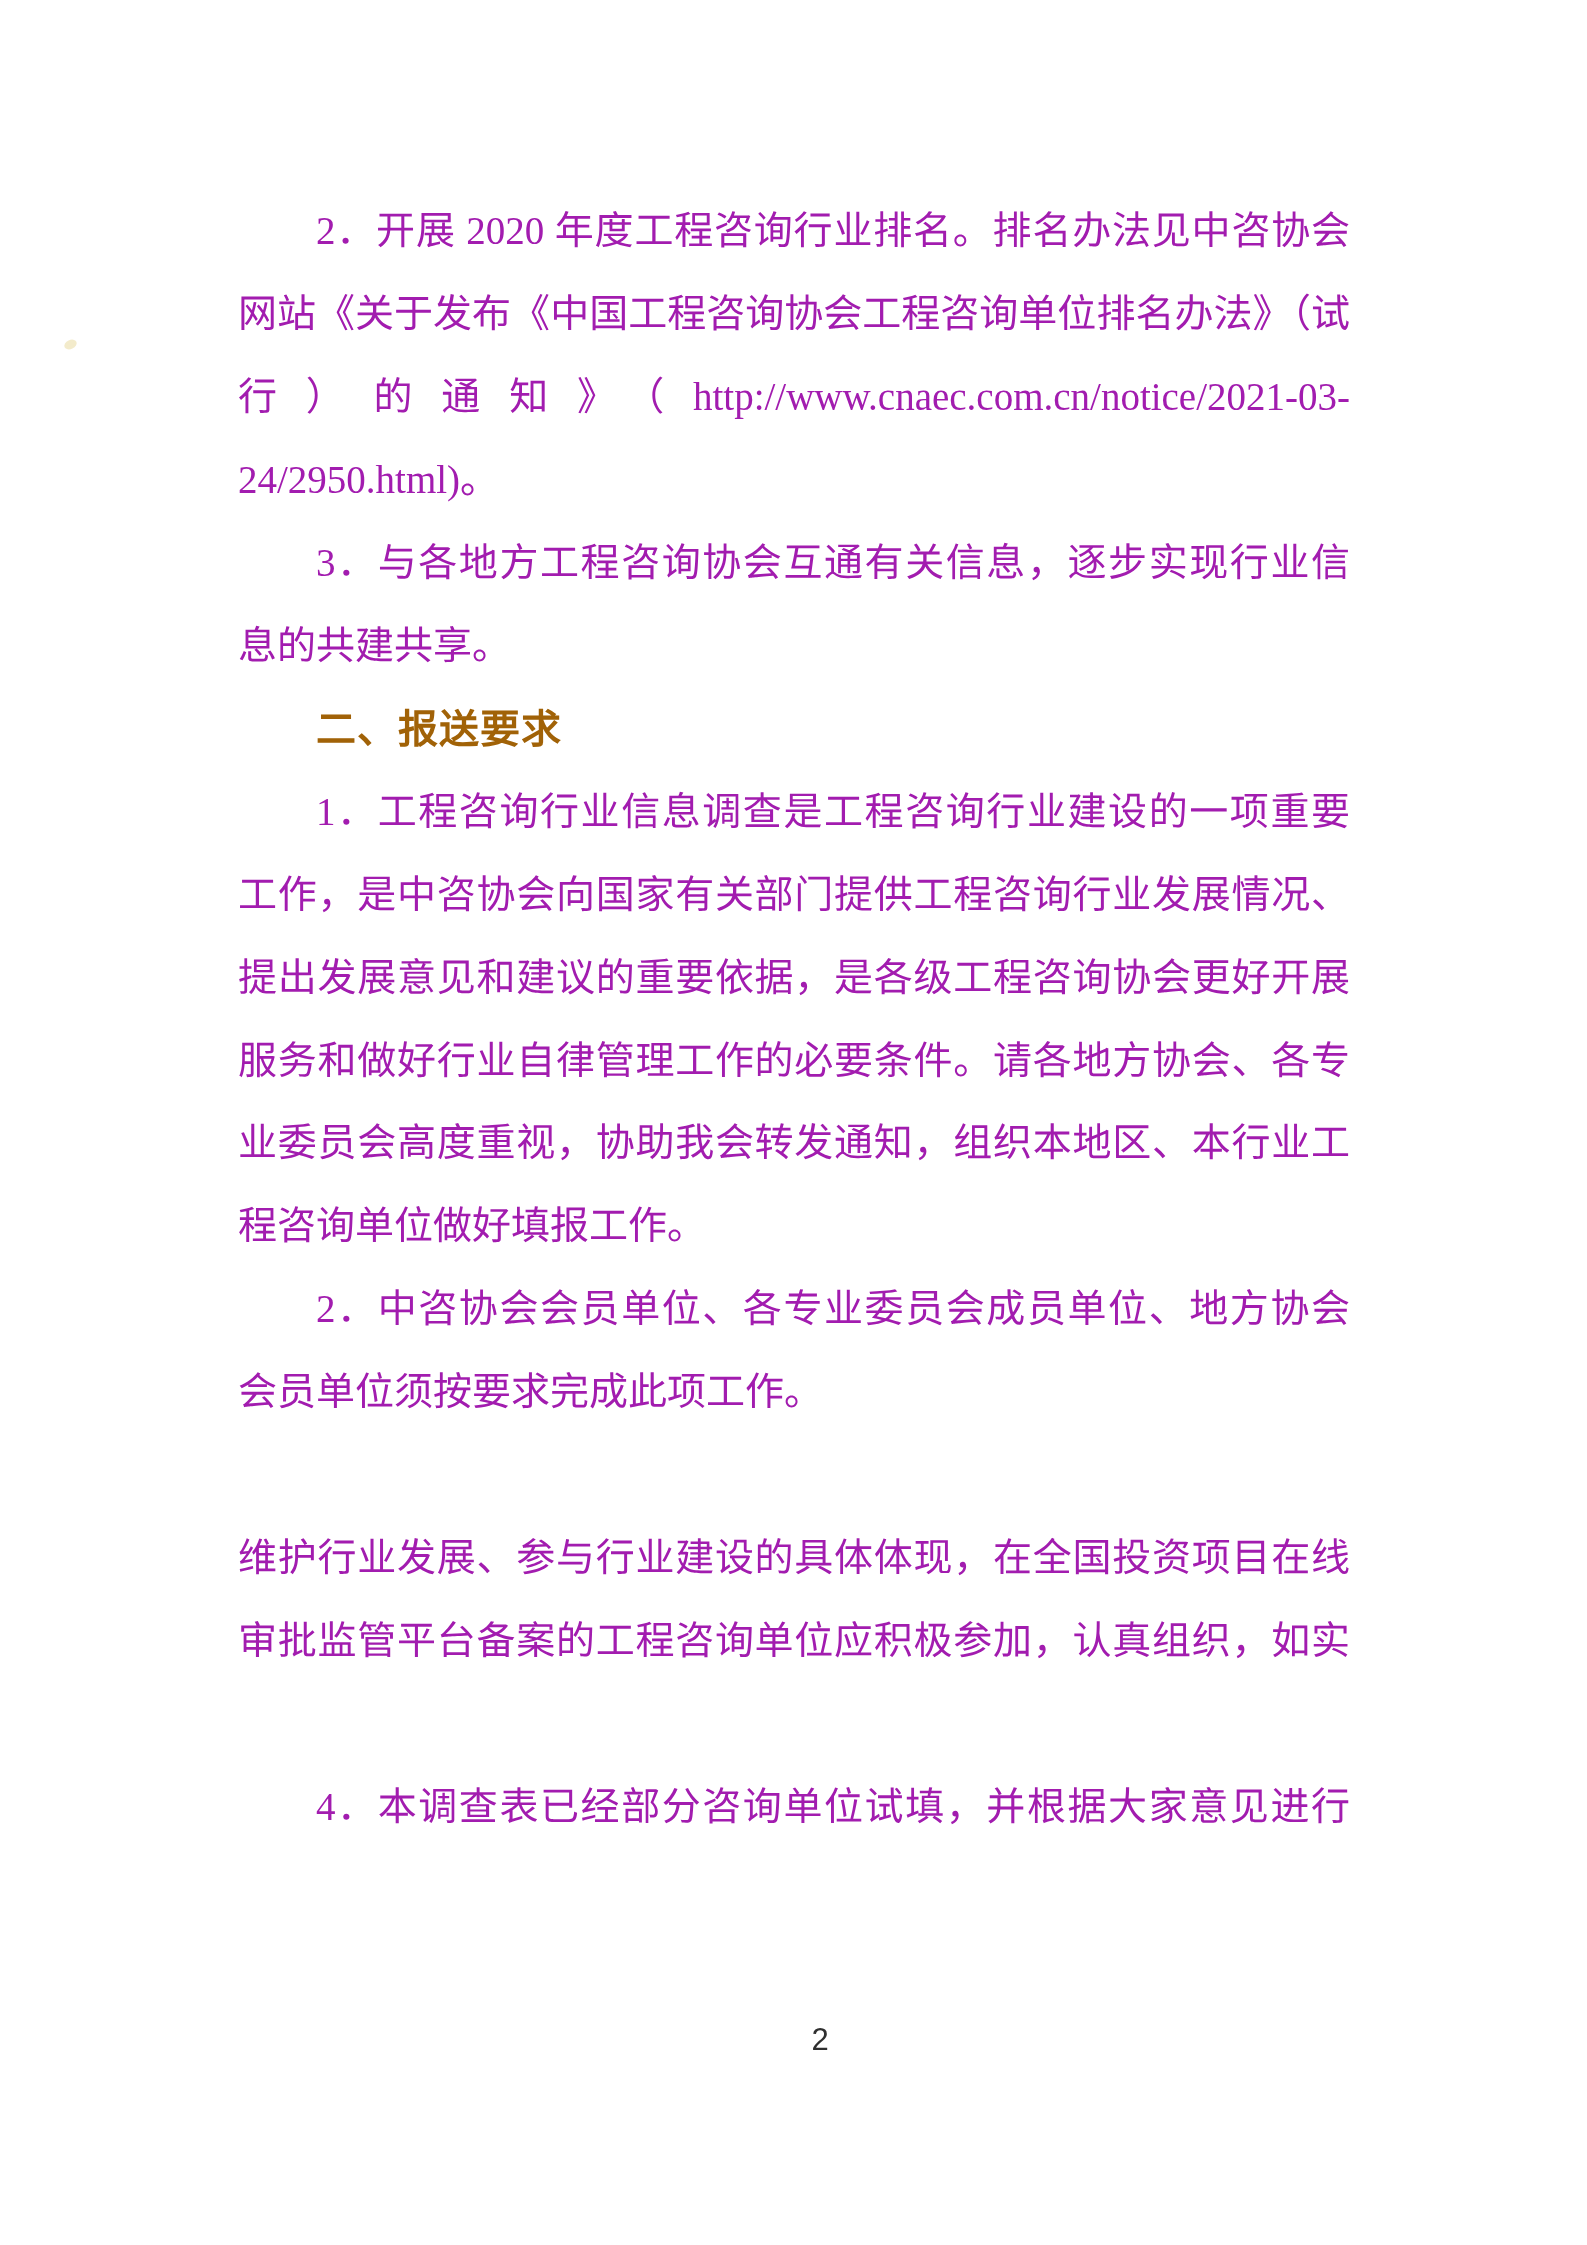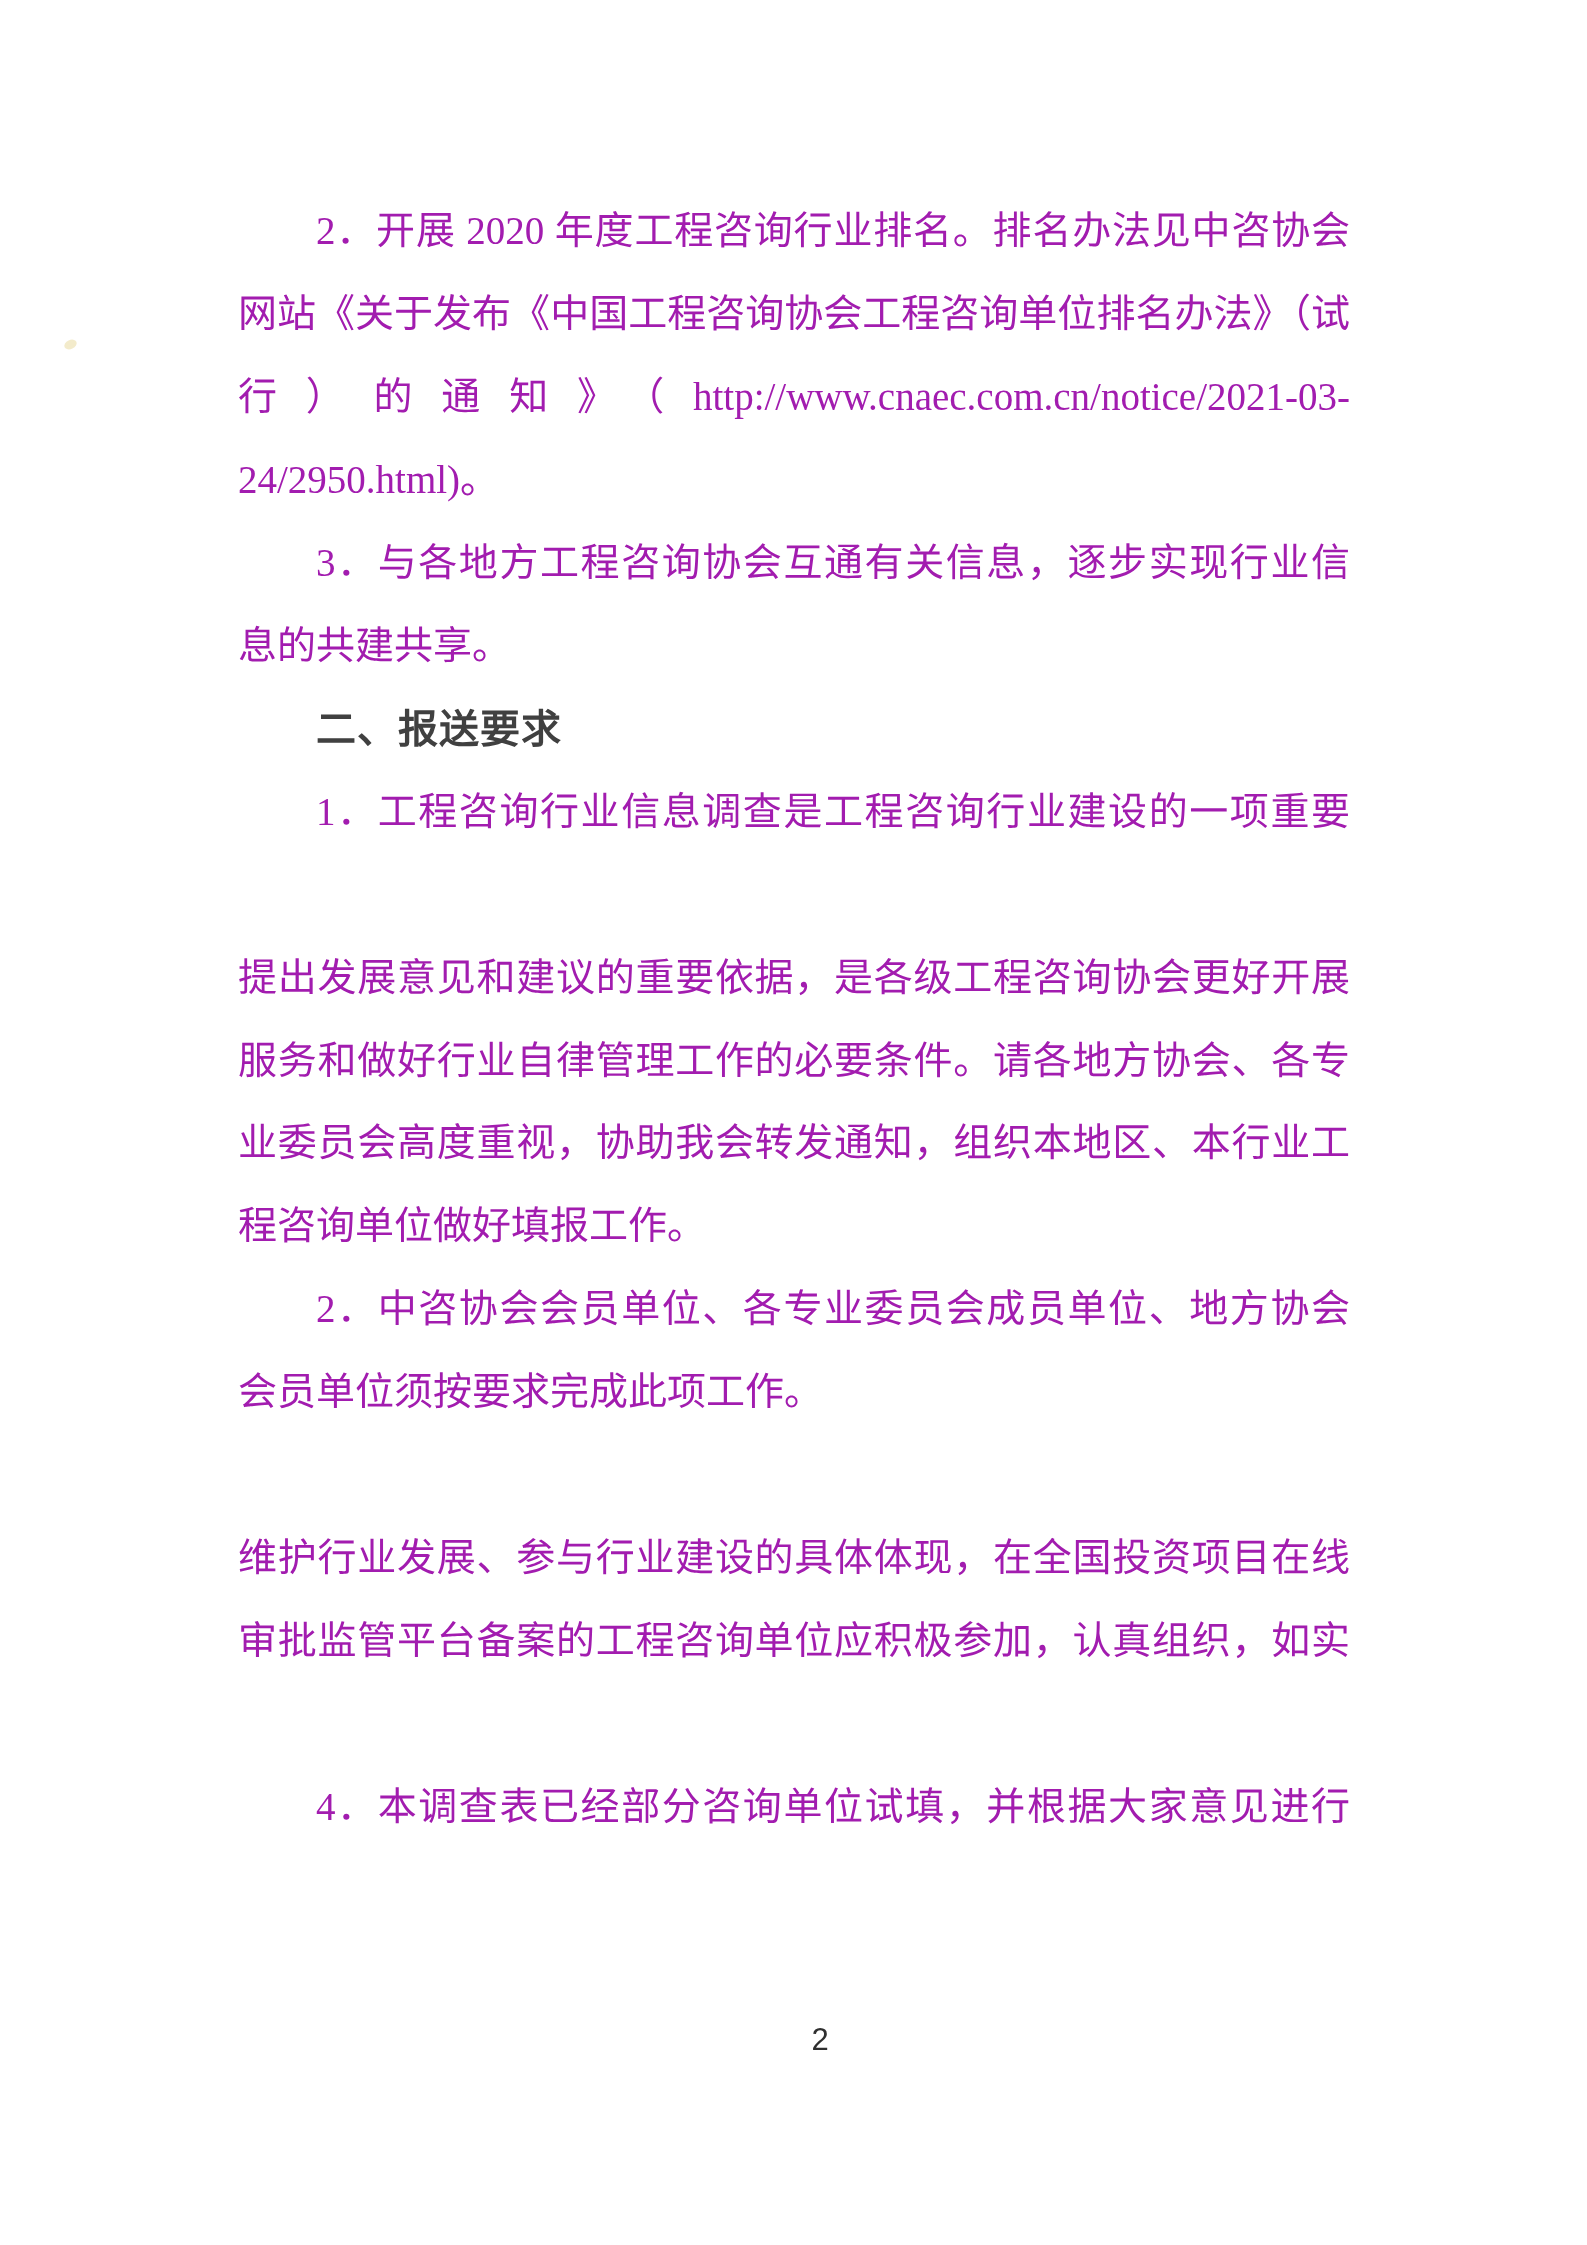--- a/index.html
+++ b/index.html
@@ -21,21 +21,21 @@
     color:#a21caf;
     font-family:Liberation Serif, serif;
     box-sizing:border-box;
     overflow:visible;
   }
   .line.indent{padding-left:78px;}
   .line.justify{text-align:justify;text-align-last:justify;}
   .line.heading{
     font-family:"Liberation Sans", sans-serif;
     font-weight:700;
-    color:#404040;
+    color:#a16207;
     font-size:40px;
     letter-spacing:1px;
   }
   .pagenum{
     position:absolute;
     top:2020px;left:238px;width:1164px;
     text-align:center;
     font-size:31px;
     line-height:40px;
     color:#2f2f2f;
@@ -58,20 +58,21 @@
   <div class="speck"></div>
   <div class="lines">
       <div class="line body indent justify" style="top: 200px;">2．开展 2020 年度工程咨询行业排名。排名办法见中咨协会</div>
       <div class="line body justify" style="top: 283px;">网站《关于发布《中国工程咨询协会工程咨询单位排名办法》（试</div>
       <div class="line body justify" style="top: 366px;">行）的通知》（http://www.cnaec.com.cn/notice/2021-03-</div>
       <div class="line body" style="top: 449px;">24/2950.html)。</div>
       <div class="line body indent justify" style="top: 532px;">3．与各地方工程咨询协会互通有关信息，逐步实现行业信</div>
       <div class="line body" style="top: 615px;">息的共建共享。</div>
       <div class="line heading indent" style="top: 698px;">二、报送要求</div>
       <div class="line body indent justify" style="top: 781px;">1．工程咨询行业信息调查是工程咨询行业建设的一项重要</div>
+      <div class="line body justify" style="top: 864px;">工作，是中咨协会向国家有关部门提供工程咨询行业发展情况、</div>
       <div class="line body justify" style="top: 947px;">提出发展意见和建议的重要依据，是各级工程咨询协会更好开展</div>
       <div class="line body justify" style="top: 1030px;">服务和做好行业自律管理工作的必要条件。请各地方协会、各专</div>
       <div class="line body justify" style="top: 1112px;">业委员会高度重视，协助我会转发通知，组织本地区、本行业工</div>
       <div class="line body" style="top: 1195px;">程咨询单位做好填报工作。</div>
       <div class="line body indent justify" style="top: 1278px;">2．中咨协会会员单位、各专业委员会成员单位、地方协会</div>
       <div class="line body" style="top: 1361px;">会员单位须按要求完成此项工作。</div>
       <div class="line body justify" style="top: 1527px;">维护行业发展、参与行业建设的具体体现，在全国投资项目在线</div>
       <div class="line body justify" style="top: 1610px;">审批监管平台备案的工程咨询单位应积极参加，认真组织，如实</div>
       <div class="line body indent justify" style="top: 1776px;">4．本调查表已经部分咨询单位试填，并根据大家意见进行</div>
     </div>

